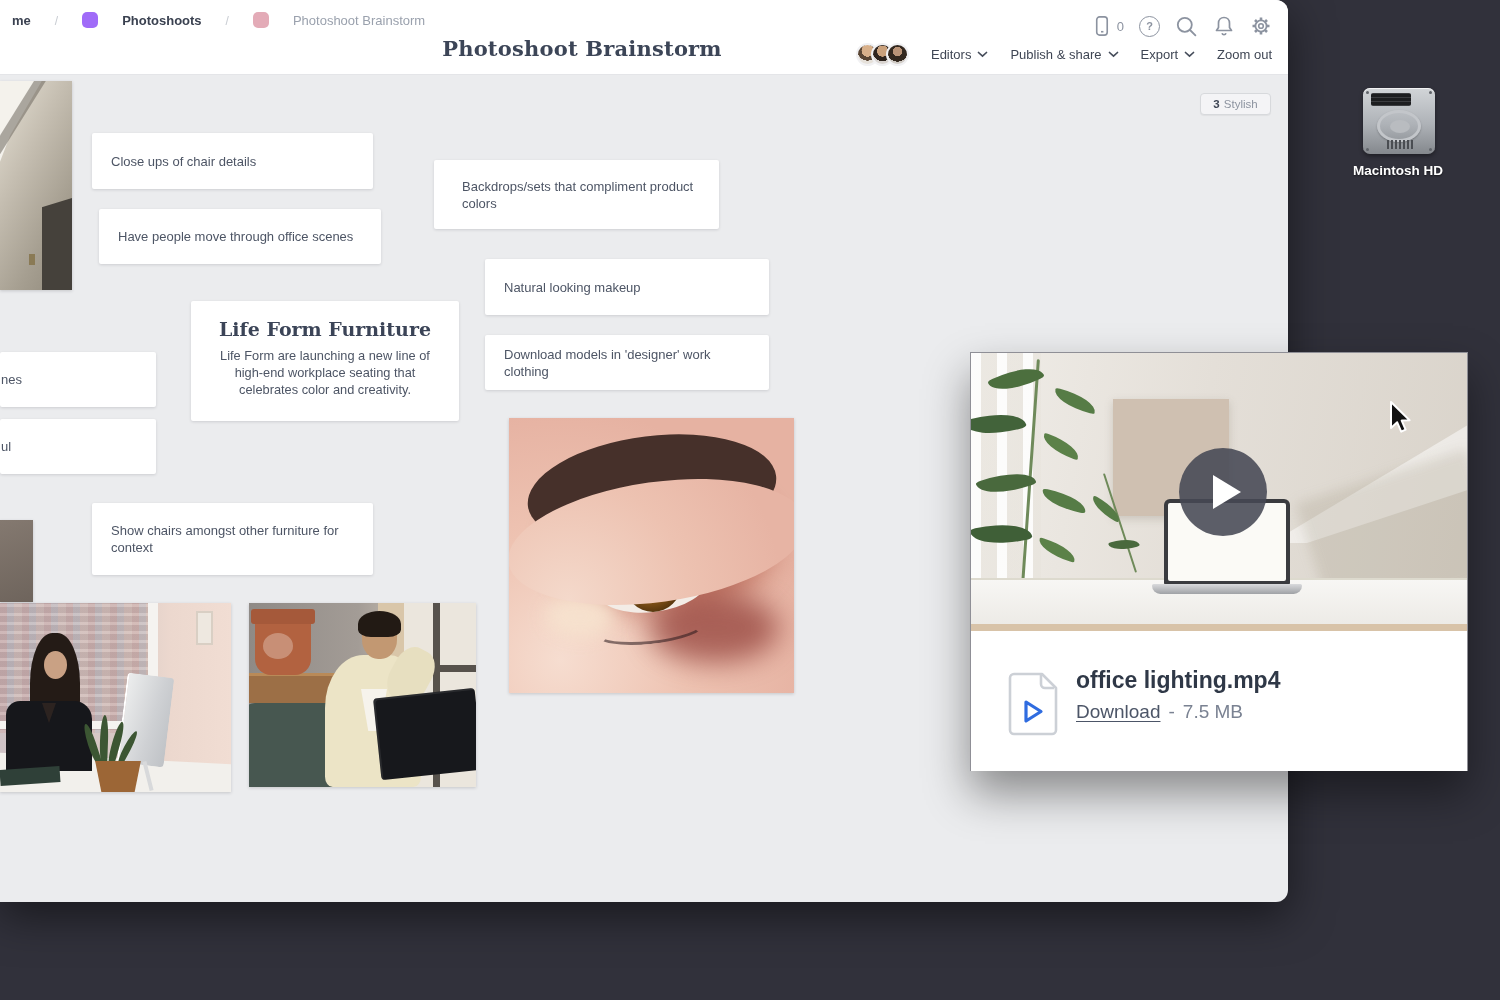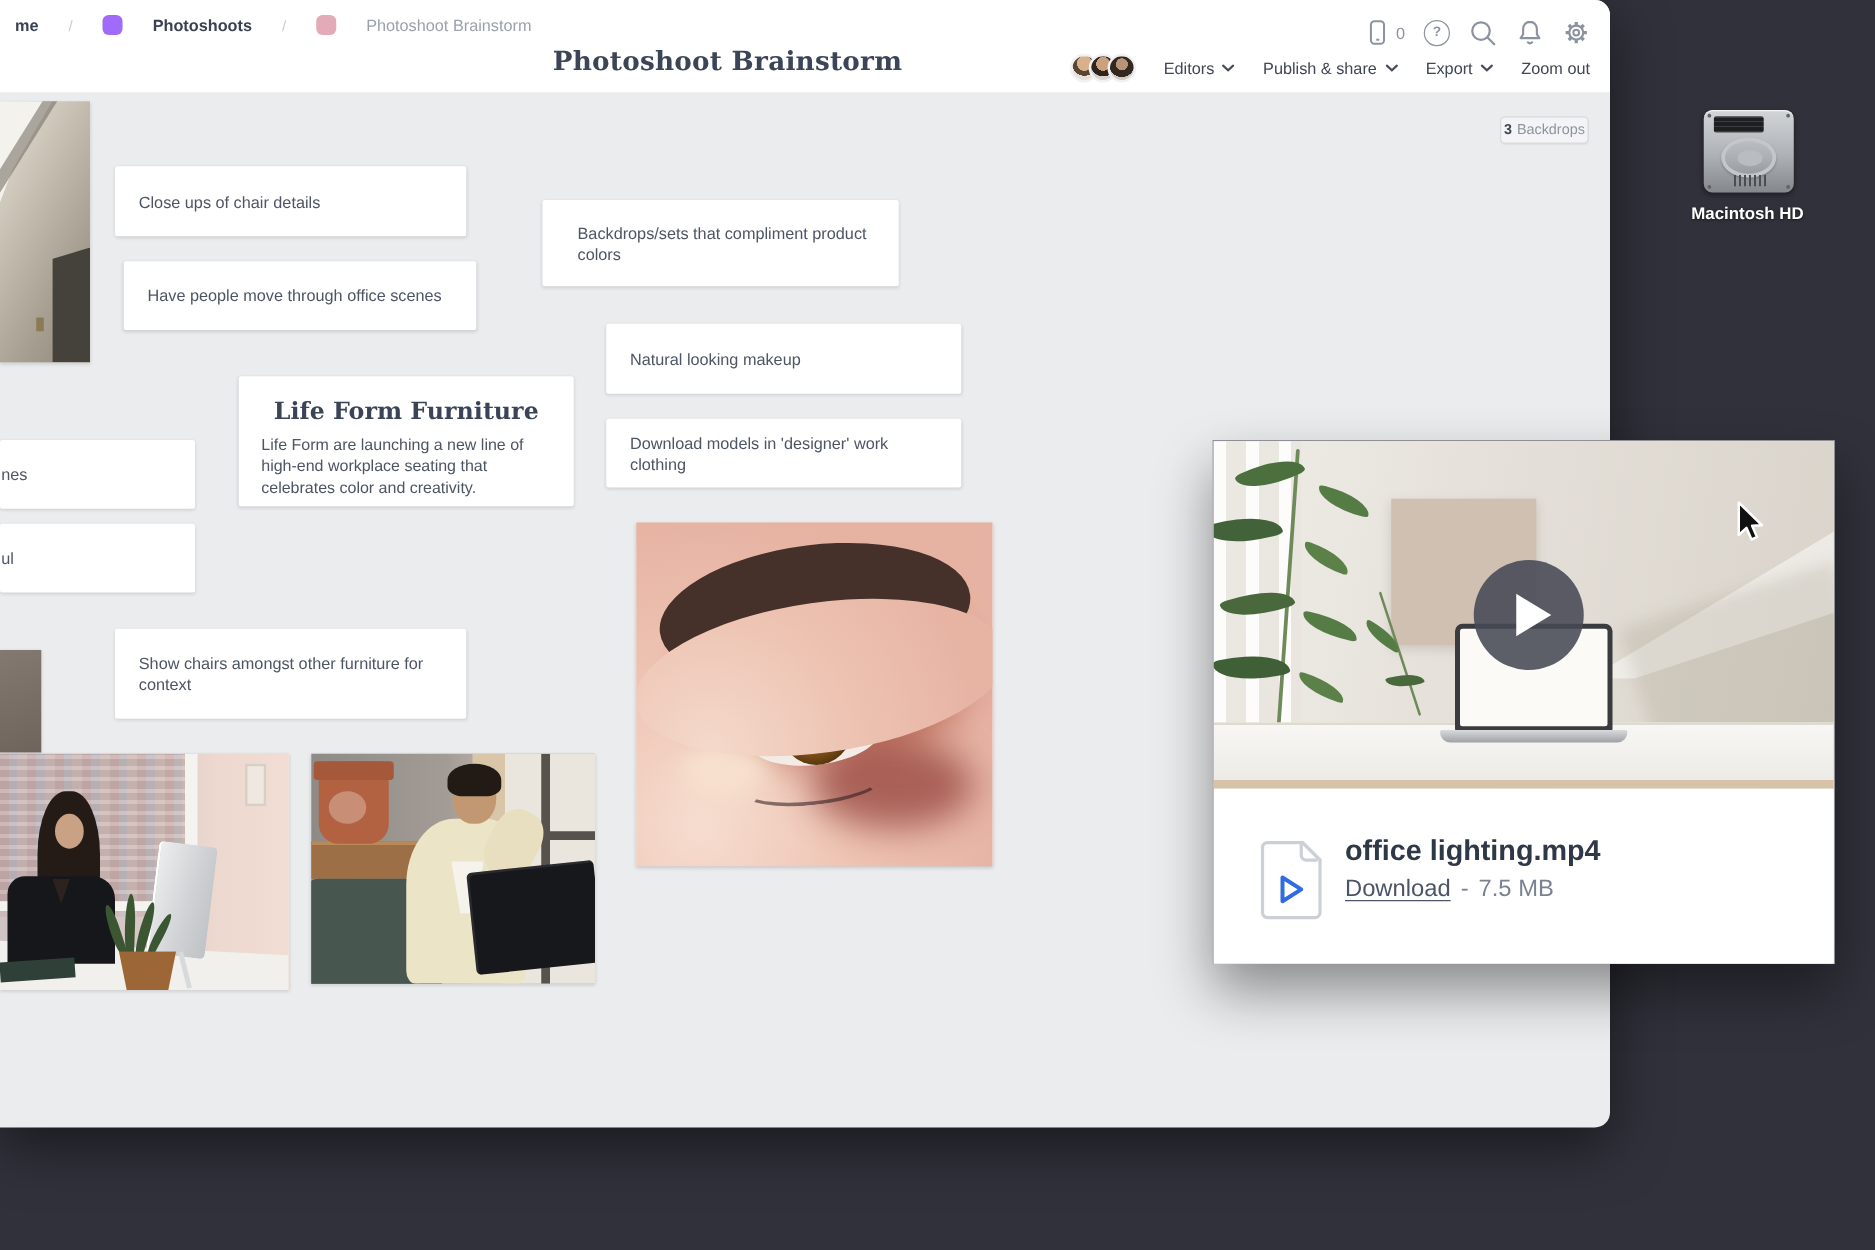--- a/index.html
+++ b/index.html
@@ -57,21 +57,21 @@
   .n1 { left:395px; top:91px;  width:282px; height:56px; }
   .n2 { left:92px;  top:133px; width:281px; height:56px; }
   .n3 { left:434px; top:160px; width:285px; height:69px;padding-left:28px; }
   .n4 { left:99px;  top:209px; width:282px; height:55px; }
   .n5 { left:485px; top:259px; width:284px; height:56px; }
   .n6 { left:485px; top:335px; width:284px; height:55px; }
   .n7 { left:0px;   top:352px; width:156px; height:55px; padding:0 0 0 1px;text-align:center; }
   .n8 { left:0px;   top:419px; width:156px; height:55px; padding:0 0 0 1px; }
   .n9 { left:92px;  top:503px; width:281px; height:72px; }
 
-  .title-card { left:191px; top:301px; width:268px; height:104px; flex-direction:column; justify-content:flex-start; padding:20px 18px; text-align:left; }
+  .title-card { left:191px; top:301px; width:268px; height:120px; flex-direction:column; justify-content:flex-start; padding:20px 18px; text-align:center; }
   .title-card h2 { font-family:"DejaVu Serif","Liberation Serif",serif; font-size:19px; color:#3b4457; margin-bottom:9px; font-weight:bold; }
   .title-card p { font-size:12.8px; color:#4d5565; line-height:17px; }
 
   .board-img { position:absolute; overflow:hidden; box-shadow:0 1px 3px rgba(26,30,40,.18); }
 
   
   .img-arch { left:0; top:81px; width:72px; height:209px;
     background:linear-gradient(118deg,#e6e1d5 0%,#c6bfb2 35%,#a69f91 70%,#8f887a 100%); }
   .arch-ceiling { position:absolute; left:0; top:0; width:100%; height:42%;
     background:#f4f2ec; clip-path:polygon(0 0,58% 0,14% 62%,0 92%); }
@@ -281,21 +281,21 @@
             </svg>
         </span>
         <span class="action">
           <span>Zoom out</span>
         </span>
       </div>
     </div>
 
     <div class="unsorted-badge">
       <b>3</b>
-      <span>Backdrops</span>
+      <span>Stylish</span>
     </div>
 
     <div class="note n2">
         <span>Close ups of chair details</span>
       </div>
     <div class="note n3">
         <span>Backdrops/sets that compliment product colors</span>
       </div>
     <div class="note n5">
         <span>Natural looking makeup</span>

